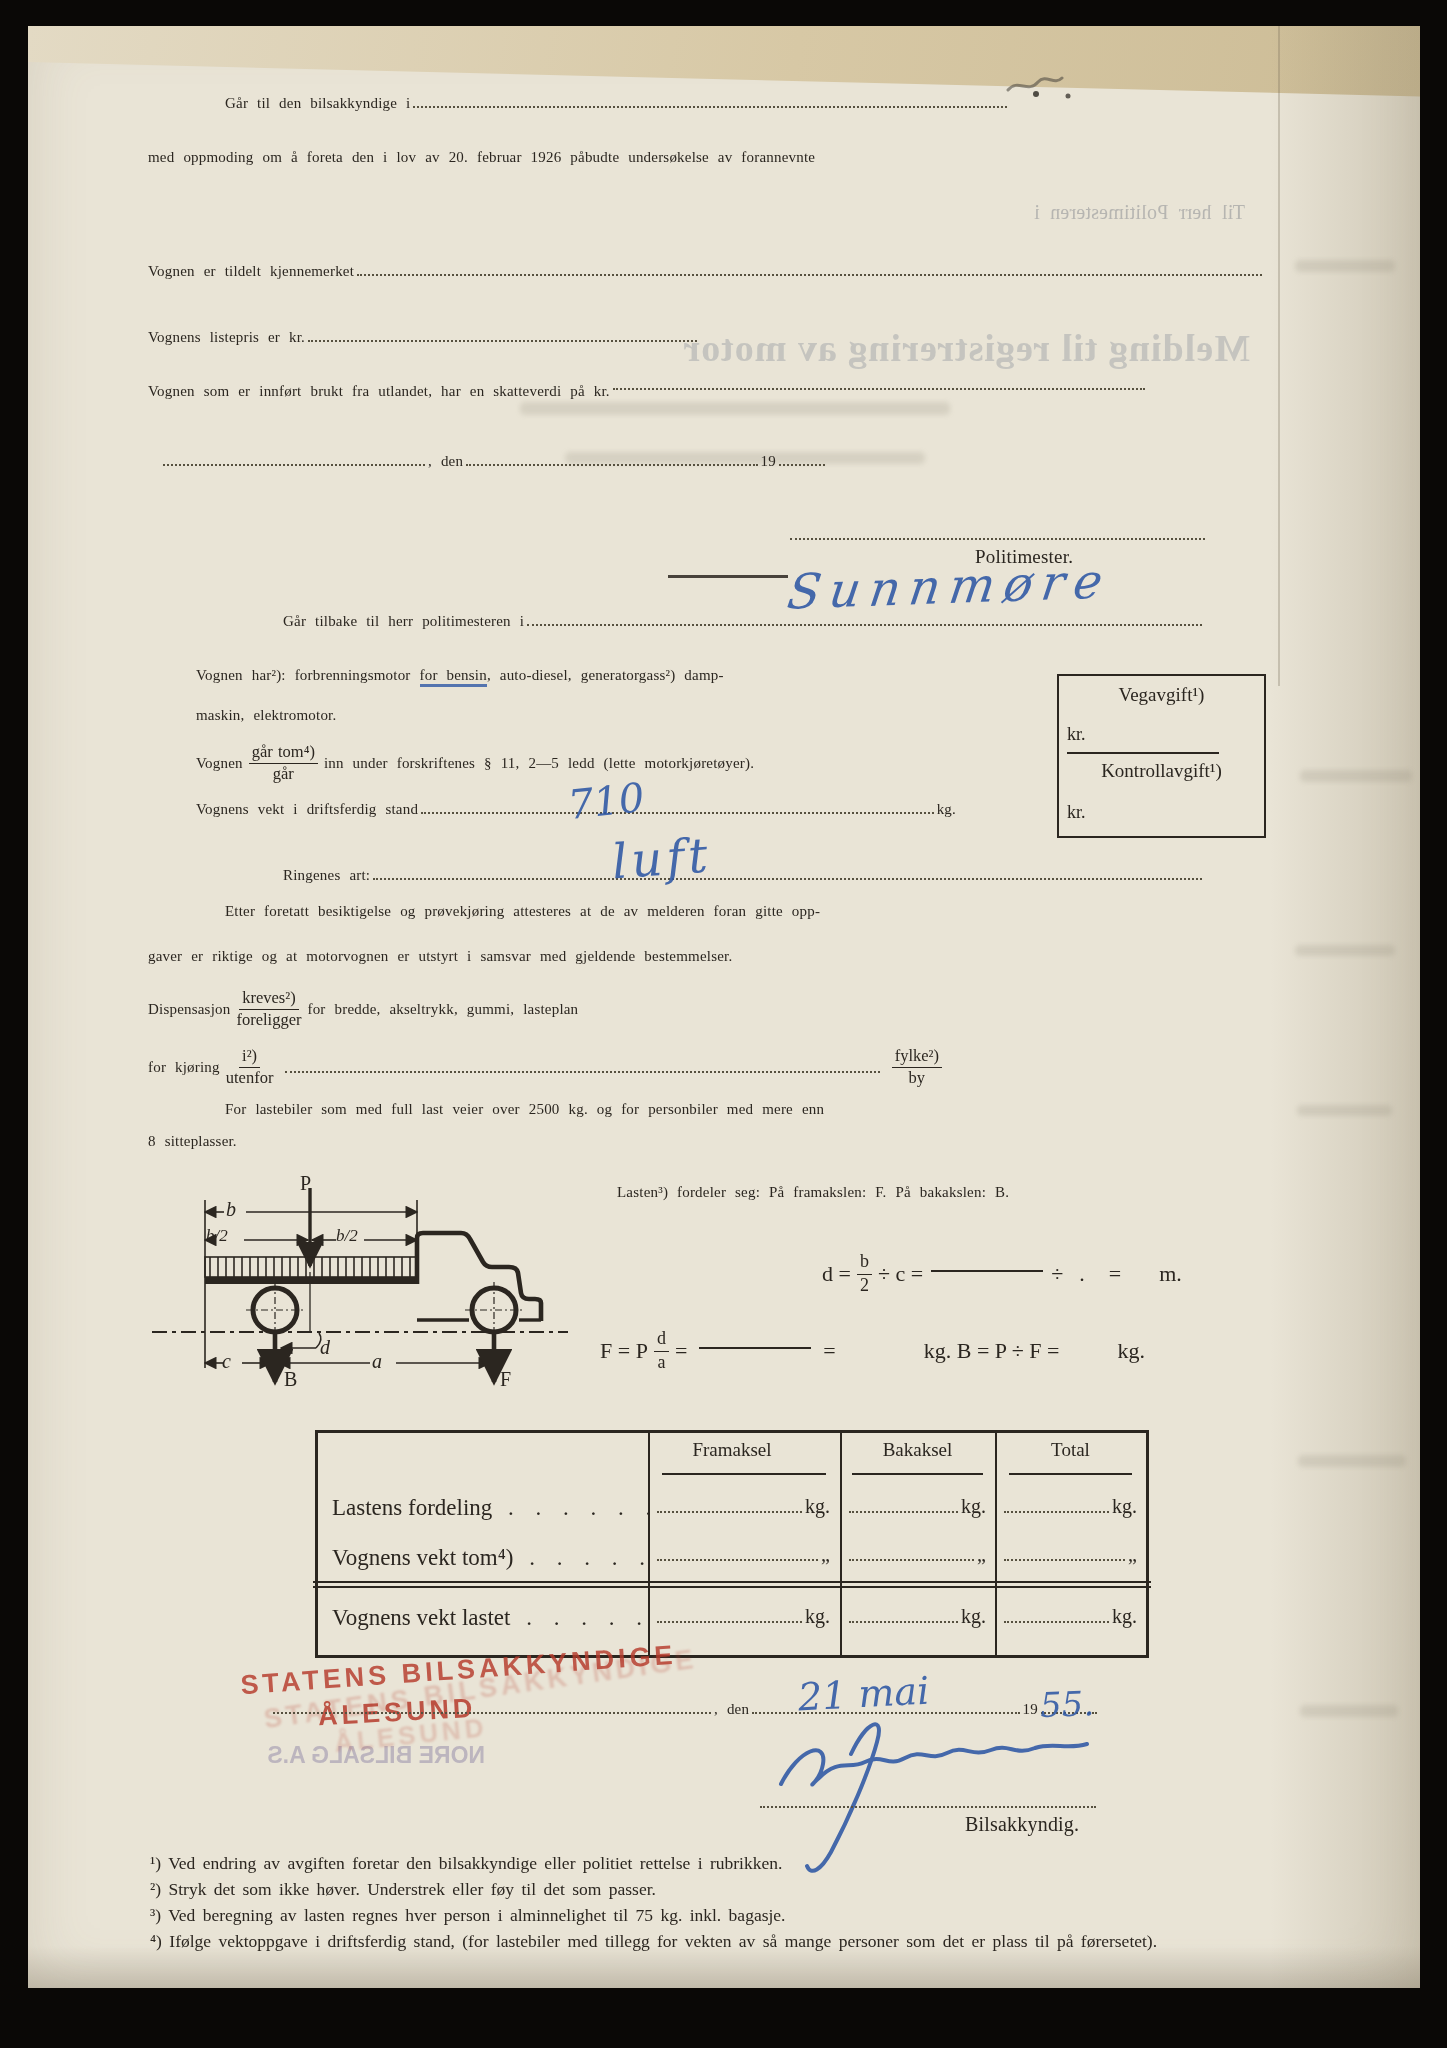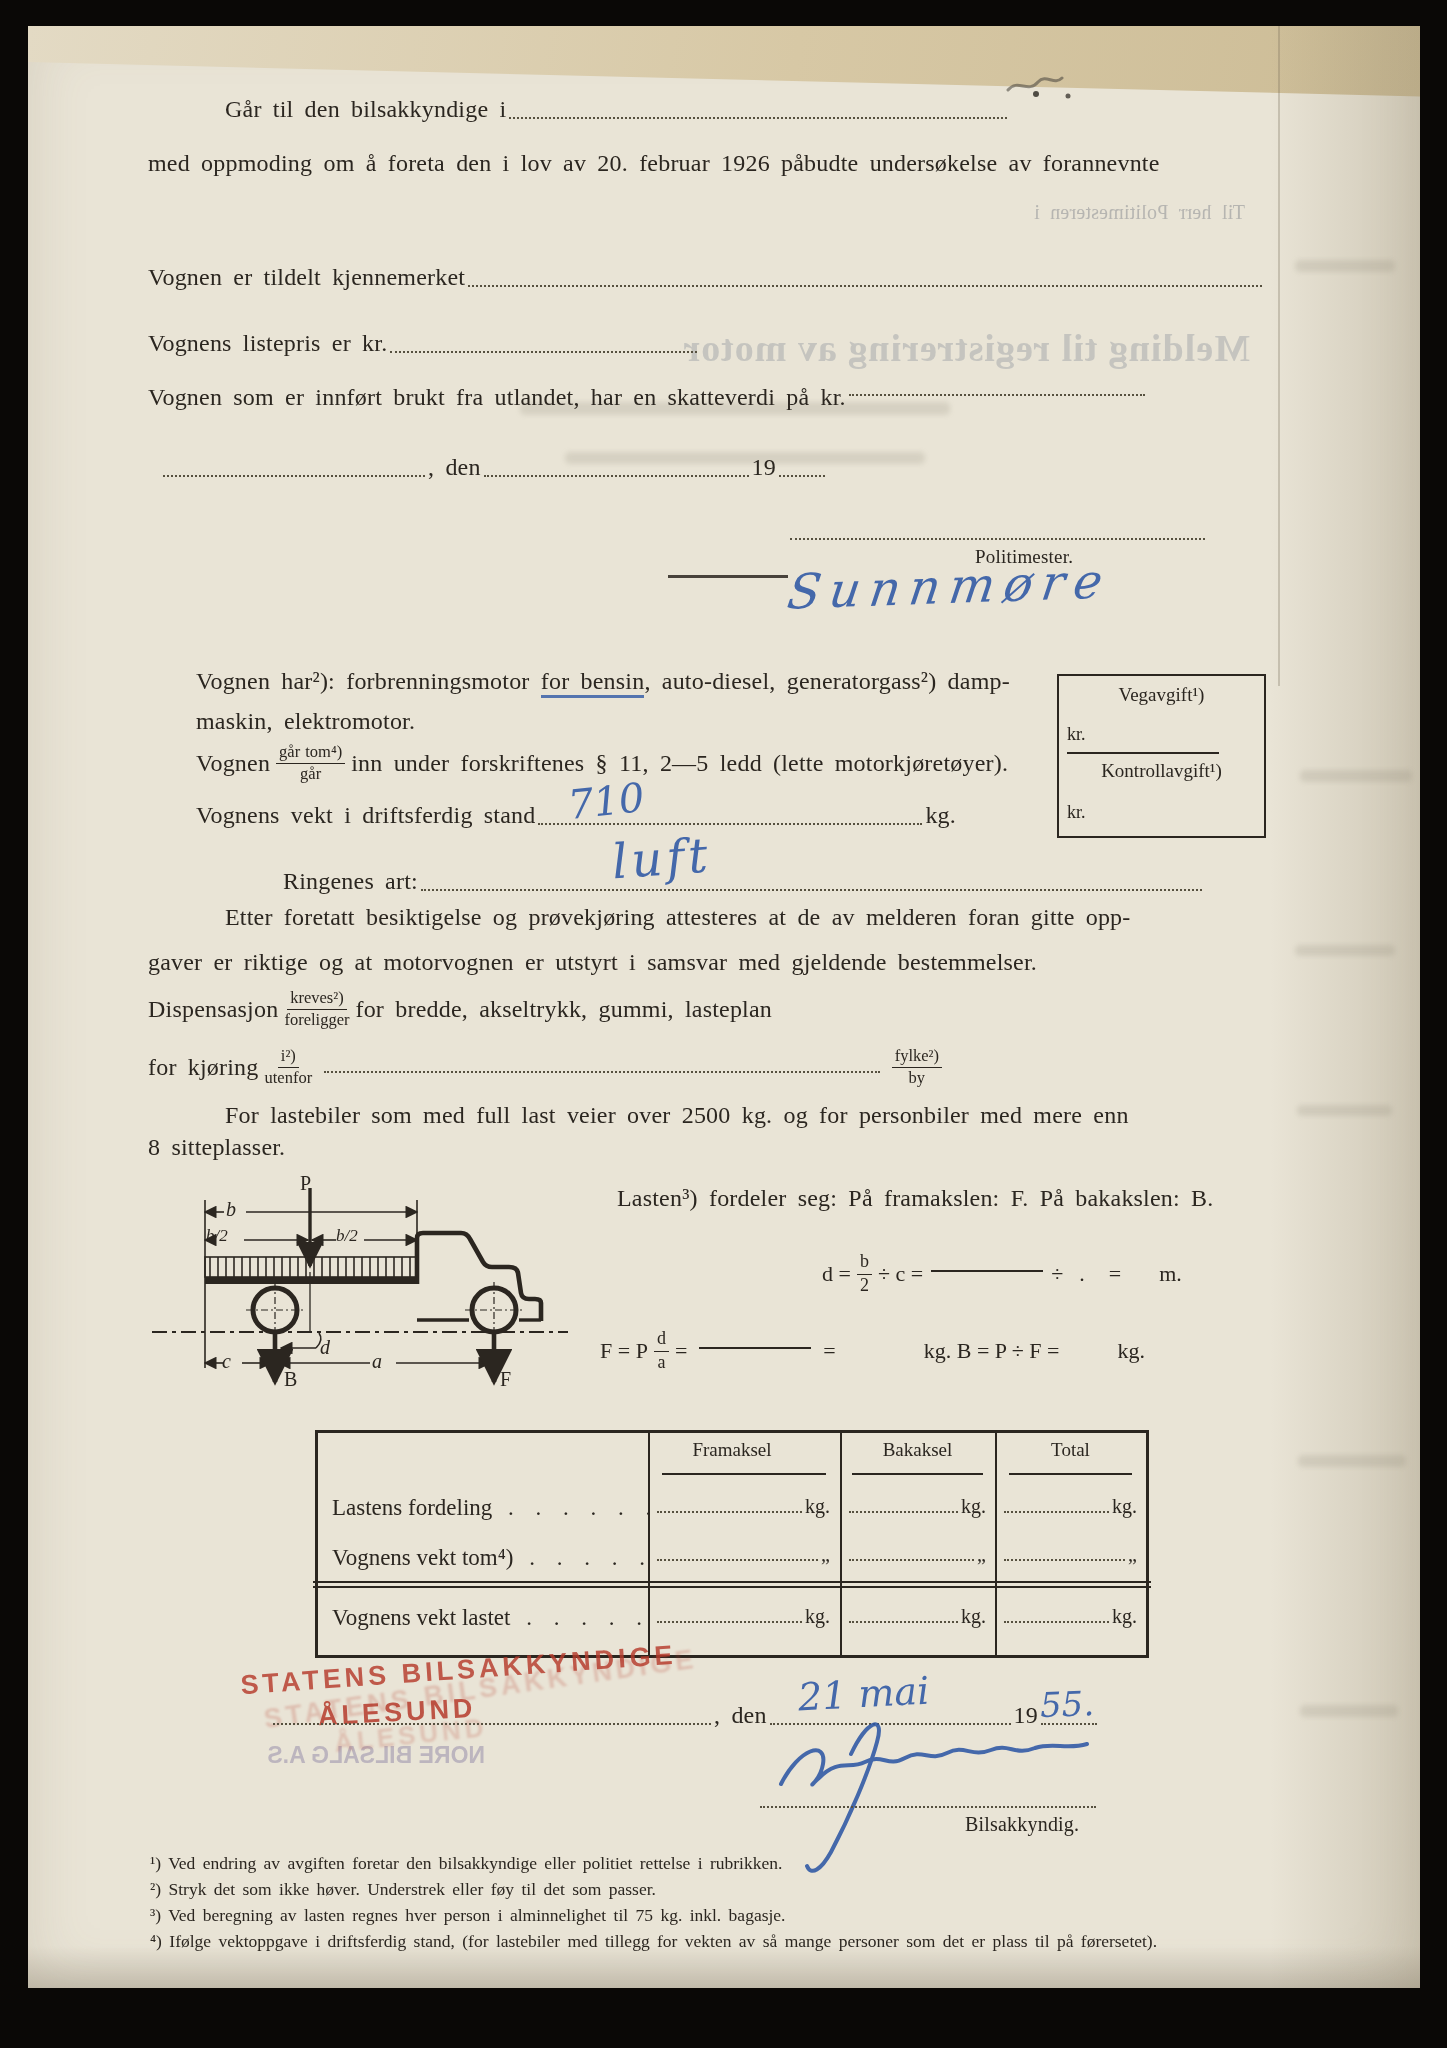--- a/index.html
+++ b/index.html
@@ -9,21 +9,21 @@
          box-shadow:inset 0 0 60px rgba(120,105,80,.18);}
   .tanband{position:absolute;left:0;top:0;width:100%;height:86px;
            background:linear-gradient(100deg,#e3dac4 0%,#d7c8a5 55%,#ccbc96 100%);
            clip-path:polygon(0 0,100% 0,100% 82%,0 42%);}
   .rightshade{position:absolute;right:0;top:0;width:150px;height:100%;
               background:linear-gradient(to right,rgba(150,138,110,0),rgba(140,128,100,.28));}
   .bottomshade{position:absolute;left:0;bottom:0;width:100%;height:42px;
                background:linear-gradient(to top,rgba(120,110,92,.28),rgba(120,110,92,0));}
   .fold{position:absolute;left:1250px;top:0;width:2px;height:660px;background:rgba(120,110,90,.30);}
   .abs{position:absolute;}
-  .t{font-size:24px;line-height:1.25;word-spacing:5px;letter-spacing:.2px;white-space:nowrap;color:#2b2620;}
+  .t{font-size:15px;line-height:1.25;word-spacing:5px;letter-spacing:.2px;white-space:nowrap;color:#2b2620;}
   .small{font-size:19px;}
   .row{position:absolute;display:flex;align-items:flex-end;}
   .rowc{position:absolute;display:flex;align-items:center;}
   .dotl{flex:1;border-bottom:2px dotted #56503f;margin:0 3px 5px 3px;min-width:16px;}
   .dotf{border-bottom:2px dotted #56503f;margin:0 3px 5px 3px;}
   .dotc{border-bottom:2px dotted #56503f;align-self:center;margin:10px 6px 0 6px;}
   .frac{display:inline-flex;flex-direction:column;align-items:center;font-size:16.5px;
         line-height:1.2;word-spacing:1px;margin:0 6px;}
   .frac .ftop{border-bottom:1.5px solid #2b2620;padding:0 3px 1px;}
   .hand{position:absolute;font-family:"DejaVu Serif",serif;font-style:italic;color:#2e57a5;
@@ -100,20 +100,24 @@
     <span class="t">, den</span>
     <span class="dotl"></span>
     <span class="t">19</span>
     <span class="dotf" style="width:46px;"></span>
   </div>
 
   <div class="abs" style="left:790px;top:520px;width:415px;height:18px;border-bottom:2px dotted #56503f;"></div>
   <div class="abs t small" style="left:975px;top:545px;">Politimester.</div>
   <div class="abs" style="left:668px;top:575px;width:120px;height:3px;background:rgba(43,38,32,.85);"></div>
 
+  <div class="row" style="left:283px;top:612px;width:922px;">
+    <span class="t">Går tilbake til herr politimesteren i</span>
+    <span class="dotl"></span>
+  </div>
   <div class="hand" style="left:788px;top:558px;font-size:48px;letter-spacing:9px;transform:rotate(-2deg) skewX(-10deg);">Sunnmøre</div>
 
   <div class="abs t" style="left:196px;top:666px;">
     <span>Vognen  har²): forbrenningsmotor </span><span class="blueline">for bensin</span><span>, auto-diesel, generatorgass²) damp-</span>
   </div>
   <div class="abs t" style="left:196px;top:706px;">maskin, elektromotor.</div>
 
   <div class="rowc" style="left:196px;top:736px;height:54px;">
     <span class="t">Vognen</span>
     <span class="frac">

